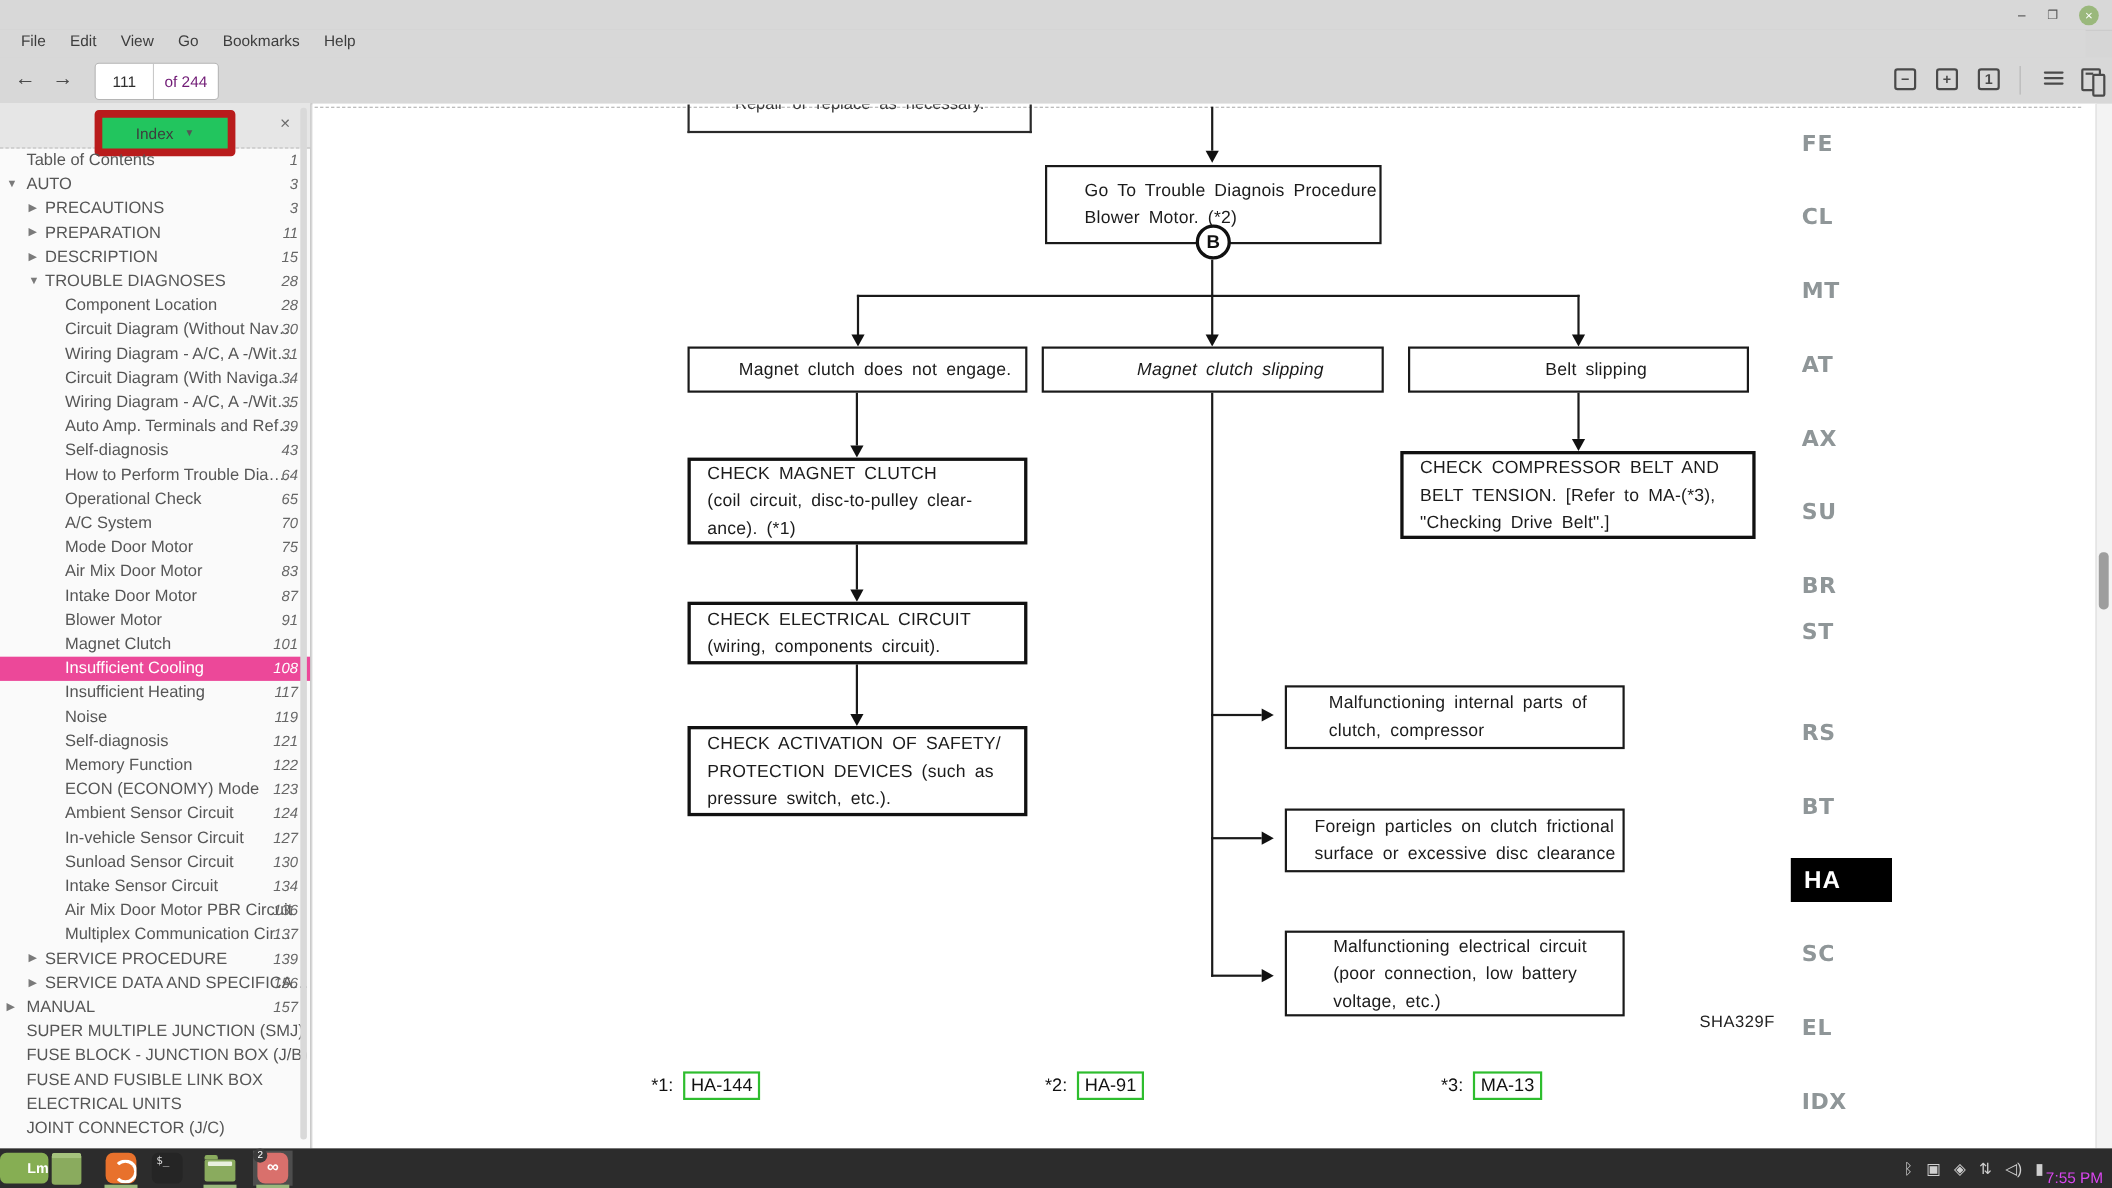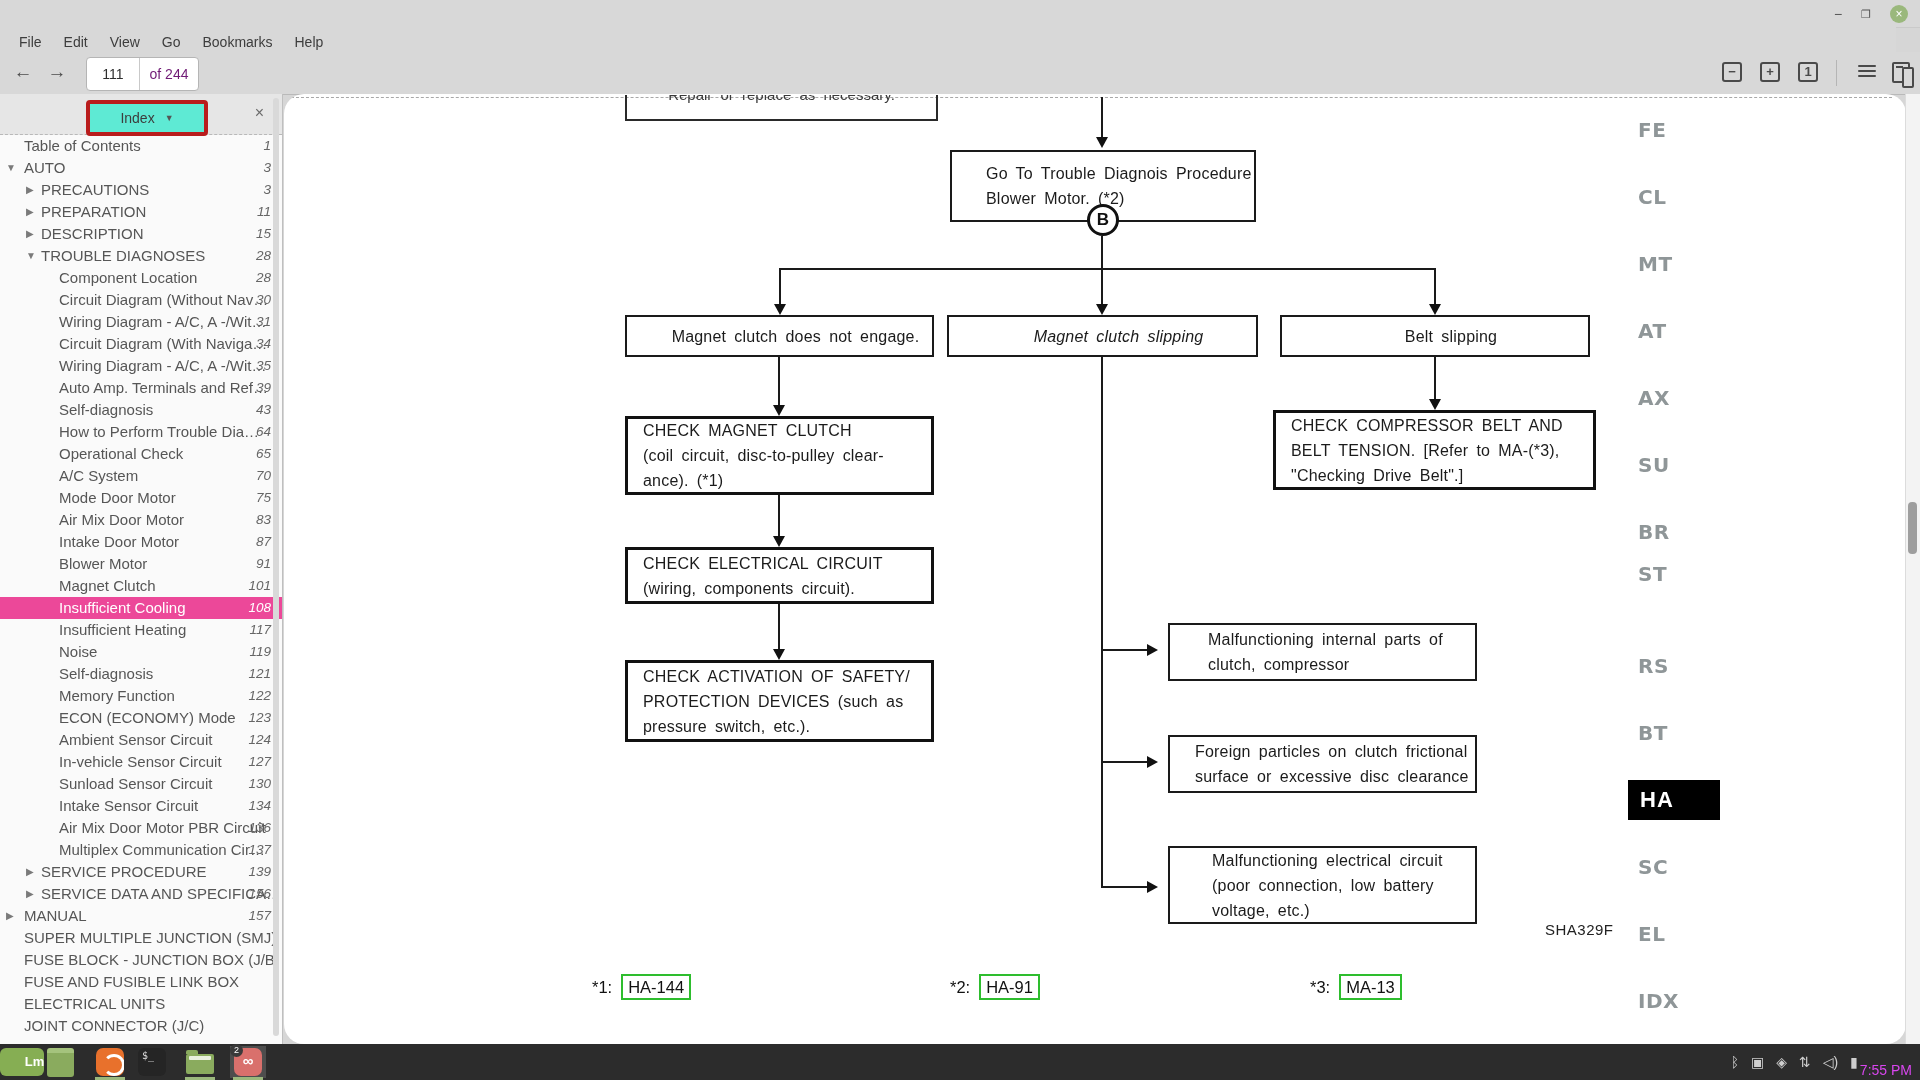--- a/index.html
+++ b/index.html
@@ -11,21 +11,21 @@
             border-bottom:1px solid #cacaca;}
   .title-text{position:absolute;left:0;right:0;top:5px;text-align:center;font-size:14px;
               font-weight:bold;color:#3c3c3c;}
   .winbtn{position:absolute;top:4px;width:20px;height:20px;text-align:center;line-height:20px;
           color:#555;font-size:14px;}
   .btn-min{right:72px;} .btn-max{right:44px;font-size:11px;}
   .btn-close{right:12px;background:#9ab87c;border-radius:50%;width:18px;height:18px;top:5px;
              color:#fff;font-size:12px;line-height:18px;}
 
   .menubar{position:absolute;left:0;top:27px;width:1896px;height:25px;background:#d8d8d8;
-           display:flex;align-items:flex-end;padding-left:8px;box-sizing:border-box;}
+           display:flex;align-items:flex-start;padding-left:8px;box-sizing:border-box;}
   .menu-item{font-size:14px;color:#3d3d3d;padding:2px 11px;}
 
   .toolbar{position:absolute;left:0;top:52px;width:1920px;height:42px;background:#d8d8d8;
            border-bottom:1px solid #b9b9b9;}
   .navarrow{position:absolute;top:9px;font-size:19px;color:#4a4a4a;width:26px;text-align:center;}
   .nav-back{left:10px;} .nav-fwd{left:44px;}
   .pagebox{position:absolute;left:86px;top:56px;height:32px;display:flex;border:1px solid #b5b5b5;
            border-radius:4px;background:#fff;overflow:hidden;top:5px;}
   .pagebox .cur{width:52px;text-align:center;line-height:32px;font-size:14px;color:#2e2e2e;
                 border-right:1px solid #c9c9c9;}
@@ -38,39 +38,39 @@
   .dual-ic{border:2px solid #4a4a4a;border-radius:2px;width:14px;height:17px;position:relative;}
   .dual-ic i{position:absolute;left:2px;top:2px;right:5px;height:2px;background:#4a4a4a;}
   .dual-ic em{position:absolute;right:-6px;top:3px;width:8px;height:17px;border:2px solid #4a4a4a;
               background:#d8d8d8;border-radius:2px;}
 
   
   .sidebar{position:absolute;left:0;top:94px;width:283px;height:950px;background:#fafafa;
            border-right:1px solid #bfbfbf;box-sizing:border-box;}
   .side-head{position:absolute;left:0;top:0;width:100%;height:40px;background:#e6e6e6;
              border-bottom:1px dashed #b8b8b8;}
-  .index-btn{position:absolute;left:86px;top:6px;width:114px;height:28px;border:4px solid #b91c1c;
-             border-radius:4px;background:#5eead4;font-size:14px;color:#3d3d3d;display:flex;
+  .index-btn{position:absolute;left:86px;top:6px;width:114px;height:28px;border:7px solid #b91c1c;
+             border-radius:4px;background:#22c55e;font-size:14px;color:#3d3d3d;display:flex;
              align-items:center;justify-content:center;gap:10px;}
   .caret{font-size:9px;color:#555;}
   .side-close{position:absolute;right:18px;top:9px;font-size:16px;color:#6b6b6b;line-height:20px;}
   .side-list{position:absolute;left:0;top:41px;width:100%;bottom:0;overflow:hidden;}
   .srow{position:relative;height:22px;line-height:22px;font-size:15px;color:#565656;
         white-space:nowrap;}
   .srow .arrow{position:absolute;font-size:10px;color:#7a7a7a;top:0px;}
   .srow .lbl{position:absolute;top:0;}
   .srow .pg{position:absolute;right:11px;top:0;font-size:13.5px;font-style:italic;color:#666;}
   .srow.sel{background:#ec4899;}
   .srow.sel .lbl,.srow.sel .pg{color:#fff;}
   .side-scroll{position:absolute;right:3px;top:4px;width:6px;height:938px;background:#d9d9d9;
                border-radius:3px;}
 
   
   .doc{position:absolute;left:284px;top:94px;width:1622px;height:950px;background:#ffffff;
-       overflow:hidden;border-radius:20px;}
+       overflow:hidden;}
   .doc-scroll{position:absolute;right:0px;top:94px;width:14px;height:950px;background:#f3f3f3;
               border-left:1px solid #dcdcdc;}
   .doc-thumb{position:absolute;left:2px;top:408px;width:9px;height:52px;background:#9e9e9e;
              border-radius:4px;}
   .dashline{position:absolute;left:2px;right:14px;top:3px;border-top:1px dashed #a8a8a8;}
 
   
   .vline,.hline{position:absolute;background:#1a1a1a;}
   .vline{width:2px;} .hline{height:2px;}
   .arrd{position:absolute;width:0;height:0;border-left:6px solid transparent;

